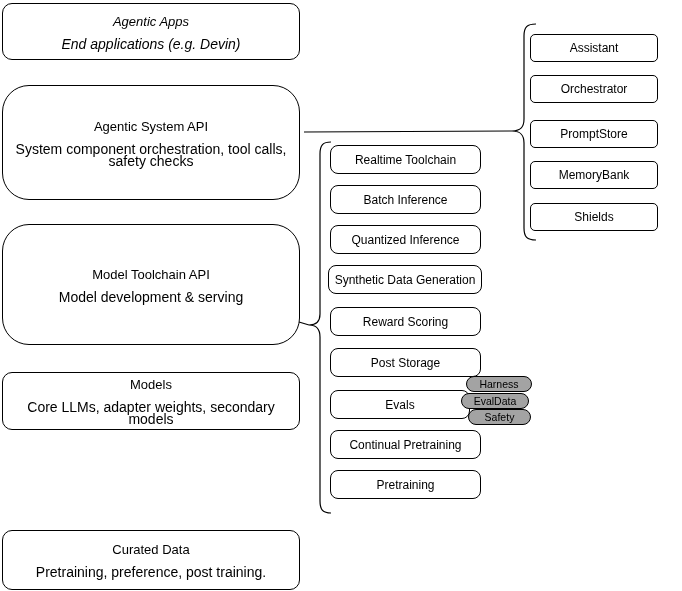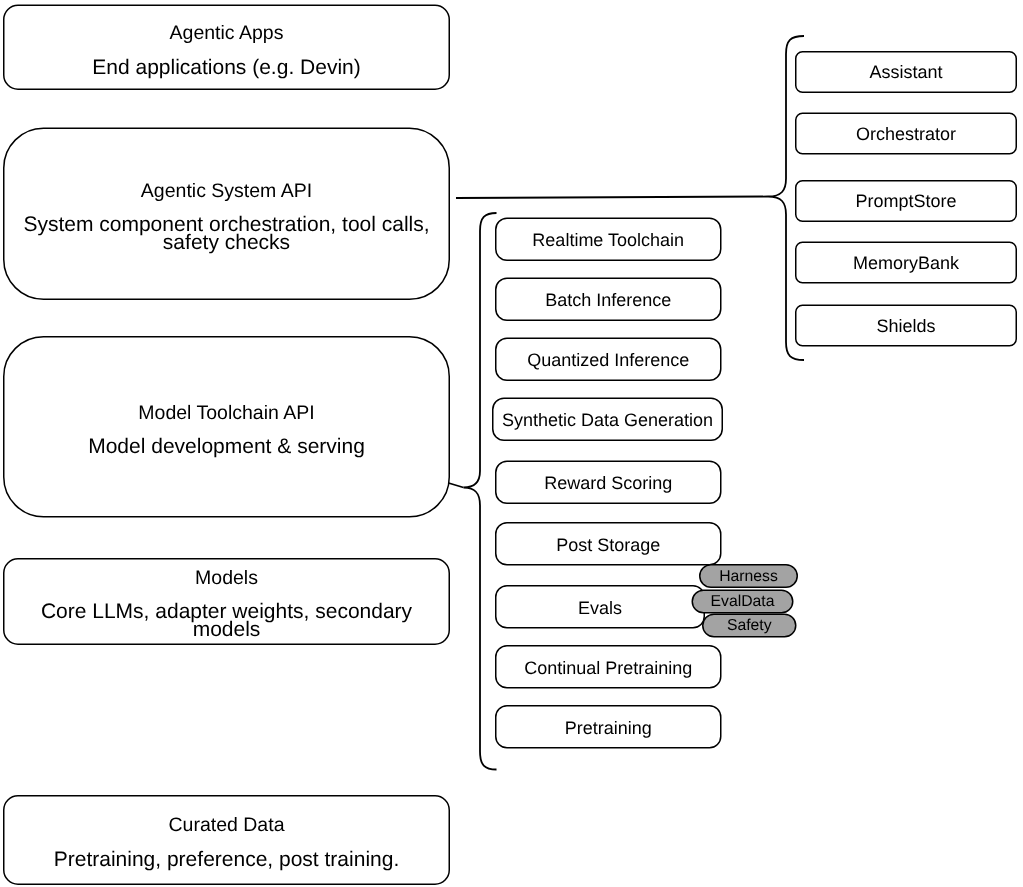--- a/index.html
+++ b/index.html
@@ -15,40 +15,40 @@
   }
   .bigbox .title{font-size:13px;line-height:16px;}
   .bigbox .subtitle{font-size:14px;line-height:12px;margin-top:8px;}
   .mbox{
     position:absolute;left:330px;width:151px;height:29px;background:#ffffff;
     border:1px solid #000000;border-radius:8px;box-sizing:border-box;
     display:flex;align-items:center;justify-content:center;
     font-size:12px;text-align:center;
   }
   .rbox{
-    position:absolute;left:530px;width:148px;height:28px;background:#ffffff;
+    position:absolute;left:530px;width:128px;height:28px;background:#ffffff;
     border:1px solid #000000;border-radius:5px;box-sizing:border-box;
     display:flex;align-items:center;justify-content:center;
     font-size:12px;text-align:center;
   }
   .oval{
     position:absolute;height:16px;background:#a3a3a3;
     border:1px solid #000000;border-radius:999px;box-sizing:border-box;
     display:flex;align-items:center;justify-content:center;
     font-size:10.5px;z-index:5;
   }
   #overlay{position:absolute;left:0;top:0;pointer-events:none;}
   #overlay path, #overlay line{stroke:#000000;stroke-width:1.2;fill:none;}
 </style>
 </head>
 <body>
 
 <div id="canvas">
 
-  <div class="bigbox" style="top:3px;height:57px;border-radius:10px;">
+  <div class="bigbox" style="top:3px;height:57px;border-radius:10px;font-style:italic;">
     <div class="title">Agentic Apps</div>
     <div class="subtitle">End applications (e.g. Devin)</div>
   </div>
   <div class="bigbox" style="top:85px;height:115px;border-radius:27px;">
     <div class="title">Agentic System API</div>
     <div class="subtitle">System component orchestration, tool calls, safety checks</div>
   </div>
   <div class="bigbox" style="top:224px;height:121px;border-radius:27px;">
     <div class="title">Model Toolchain API</div>
     <div class="subtitle">Model development &amp; serving</div>

